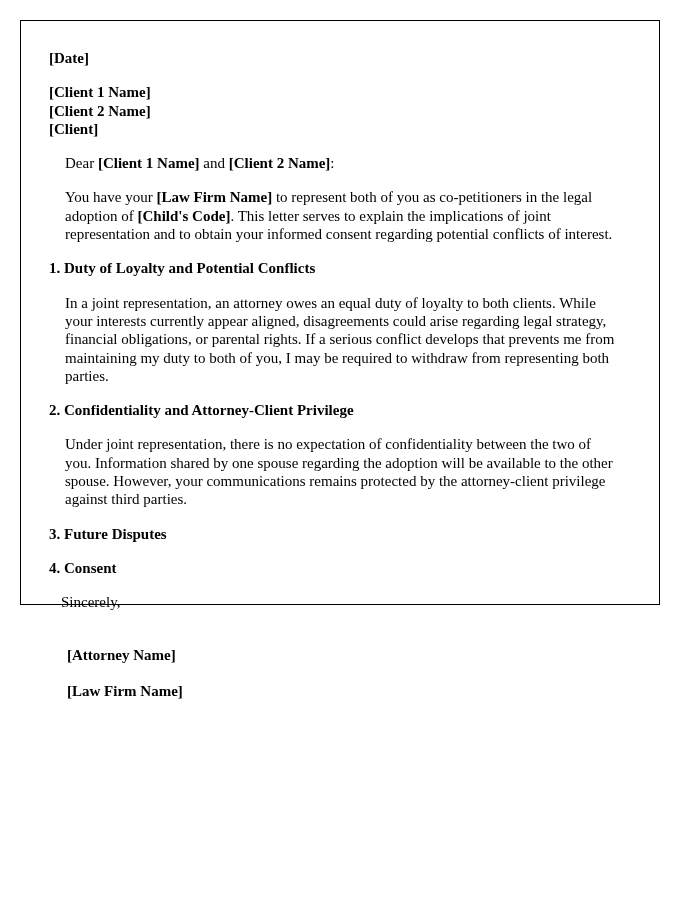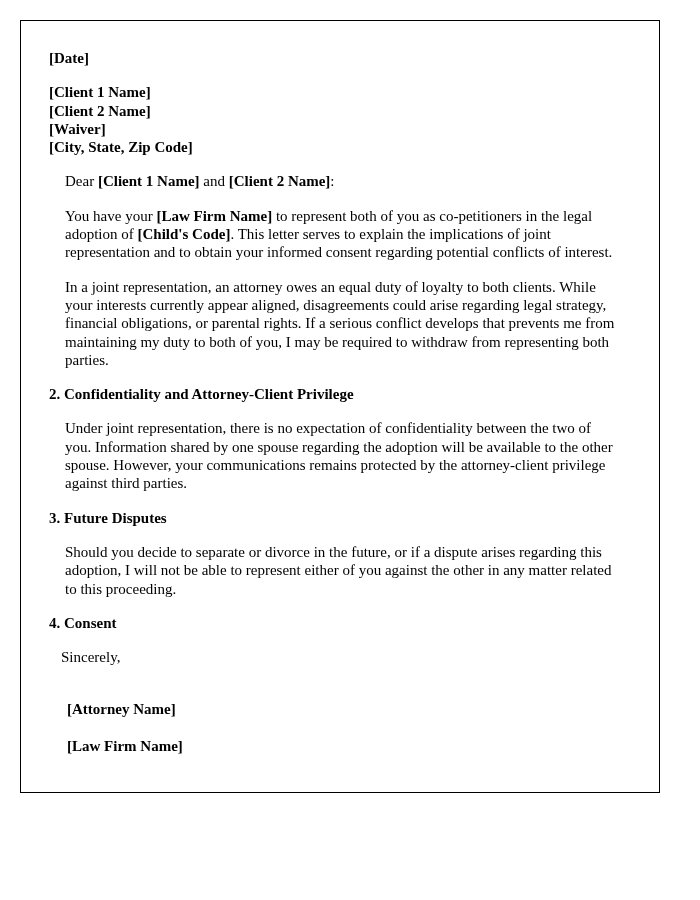--- a/index.html
+++ b/index.html
@@ -16,21 +16,21 @@
     width: 700px;
     height: 900px;
     background: #ffffff;
     overflow: hidden;
   }
   .page {
     position: absolute;
     left: 20px;
     top: 20px;
     width: 640px;
-    height: 773px;
+    height: 585px;
     border: 1px solid #000000;
     box-sizing: border-box;
     padding: 28px 28px 20px 28px;
     background: #ffffff;
   }
   .line, .para, .heading {
     font-size: 15px;
     line-height: 1.22;
   }
   .b { font-weight: bold; }
@@ -46,41 +46,40 @@
 <body>
 
 <div class="canvas">
   <div class="page">
 
     <div class="line b block">[Date]</div>
 
     <div class="block">
       <div class="line b recipient-line">[Client 1 Name]</div>
       <div class="line b recipient-line">[Client 2 Name]</div>
-      <div class="line b recipient-line">[Waiver]</div>
-      <div class="line b recipient-line">[City, State, Zip Code]</div>
+      <div class="line b recipient-line">[Client]</div>
     </div>
 
 
     <div class="para block"><span>Dear </span><span class="b">[Client 1 Name]</span><span> and </span><span class="b">[Client 2 Name]</span><span>:</span></div>
 
     <div class="para block"><span>You have your </span><span class="b">[Law Firm Name]</span><span> to represent both of you as co-petitioners in the legal adoption of </span><span class="b">[Child's Code]</span><span>. This letter serves to explain the implications of joint representation and to obtain your informed consent regarding potential conflicts of interest.</span></div>
 
     <div class="section">
+      <div class="heading">1. Duty of Loyalty and Potential Conflicts</div>
       <div class="para">In a joint representation, an attorney owes an equal duty of loyalty to both clients. While your interests currently appear aligned, disagreements could arise regarding legal strategy, financial obligations, or parental rights. If a serious conflict develops that prevents me from maintaining my duty to both of you, I may be required to withdraw from representing both parties.</div>
     </div>
 
     <div class="section">
       <div class="heading">2. Confidentiality and Attorney-Client Privilege</div>
       <div class="para">Under joint representation, there is no expectation of confidentiality between the two of you. Information shared by one spouse regarding the adoption will be available to the other spouse. However, your communications remains protected by the attorney-client privilege against third parties.</div>
     </div>
 
     <div class="section">
       <div class="heading">3. Future Disputes</div>
-      <div class="para">Should you decide to separate or divorce in the future, or if a dispute arises regarding this adoption, I will not be able to represent either of you against the other in any matter related to this proceeding.</div>
     </div>
 
     <div class="section">
       <div class="heading">4. Consent</div>
     </div>
 
     <div class="para closing">Sincerely,</div>
 
     <div>
       <div class="line sig-line">[Attorney Name]</div>

